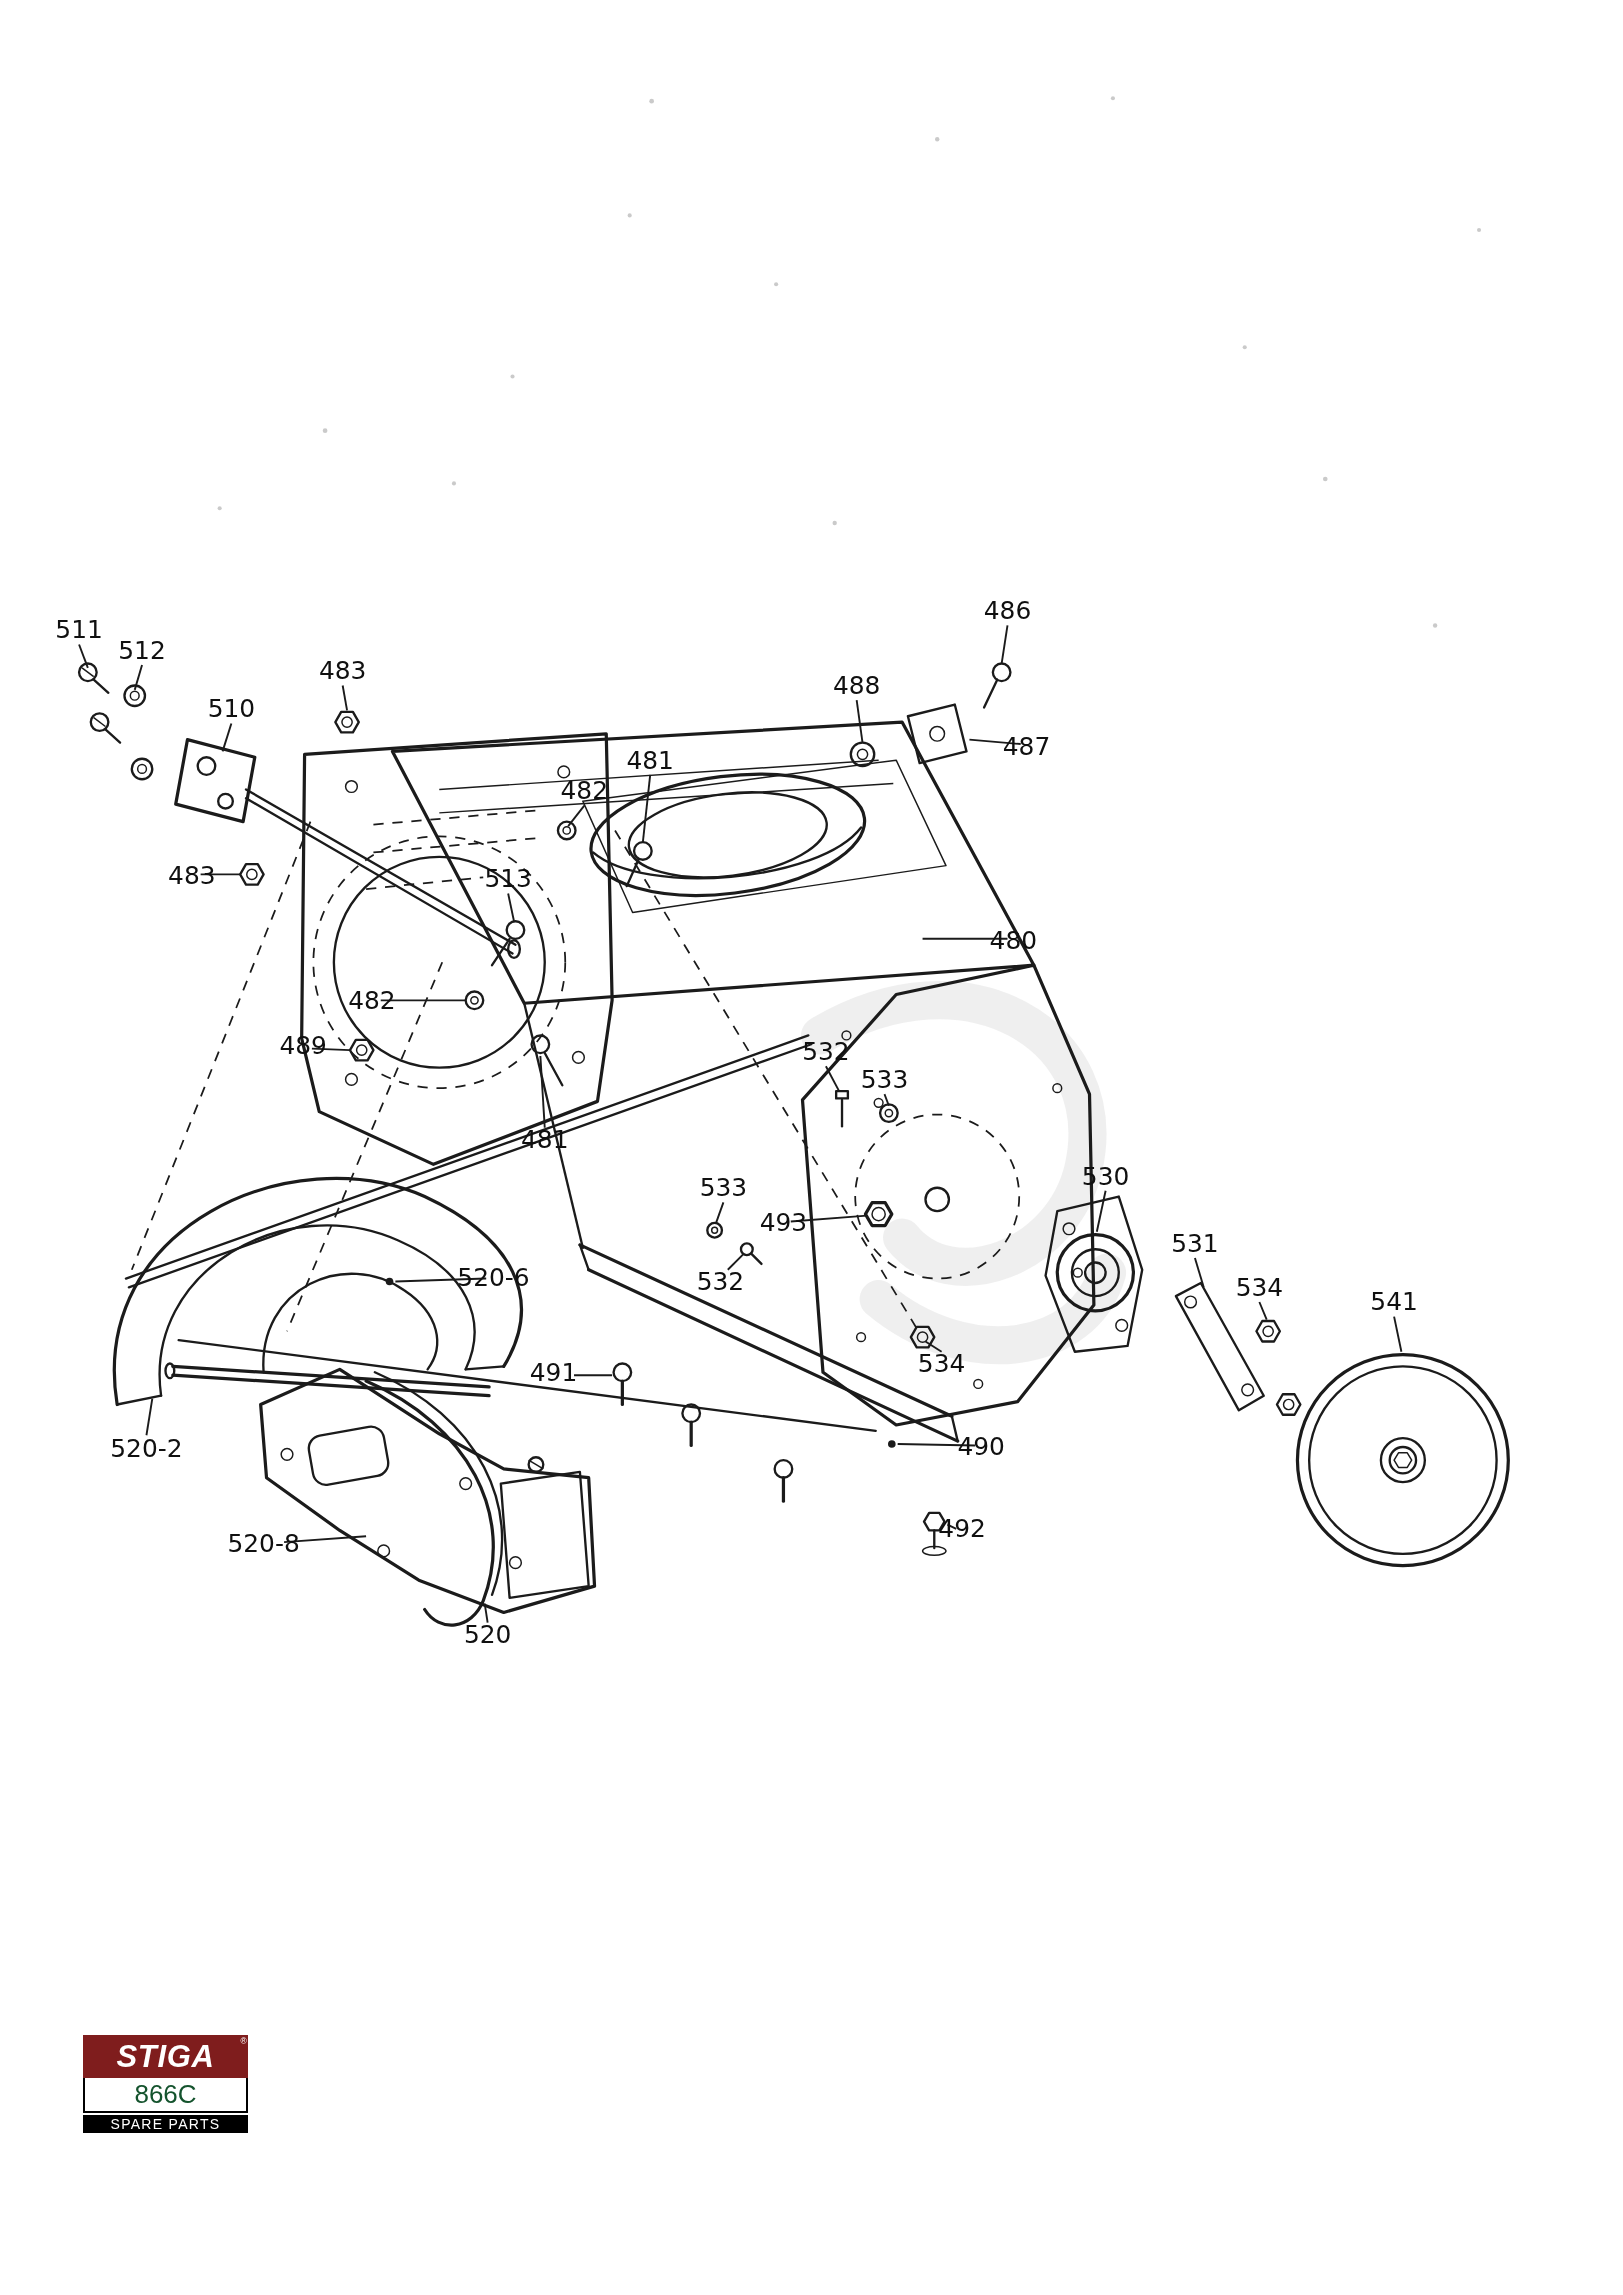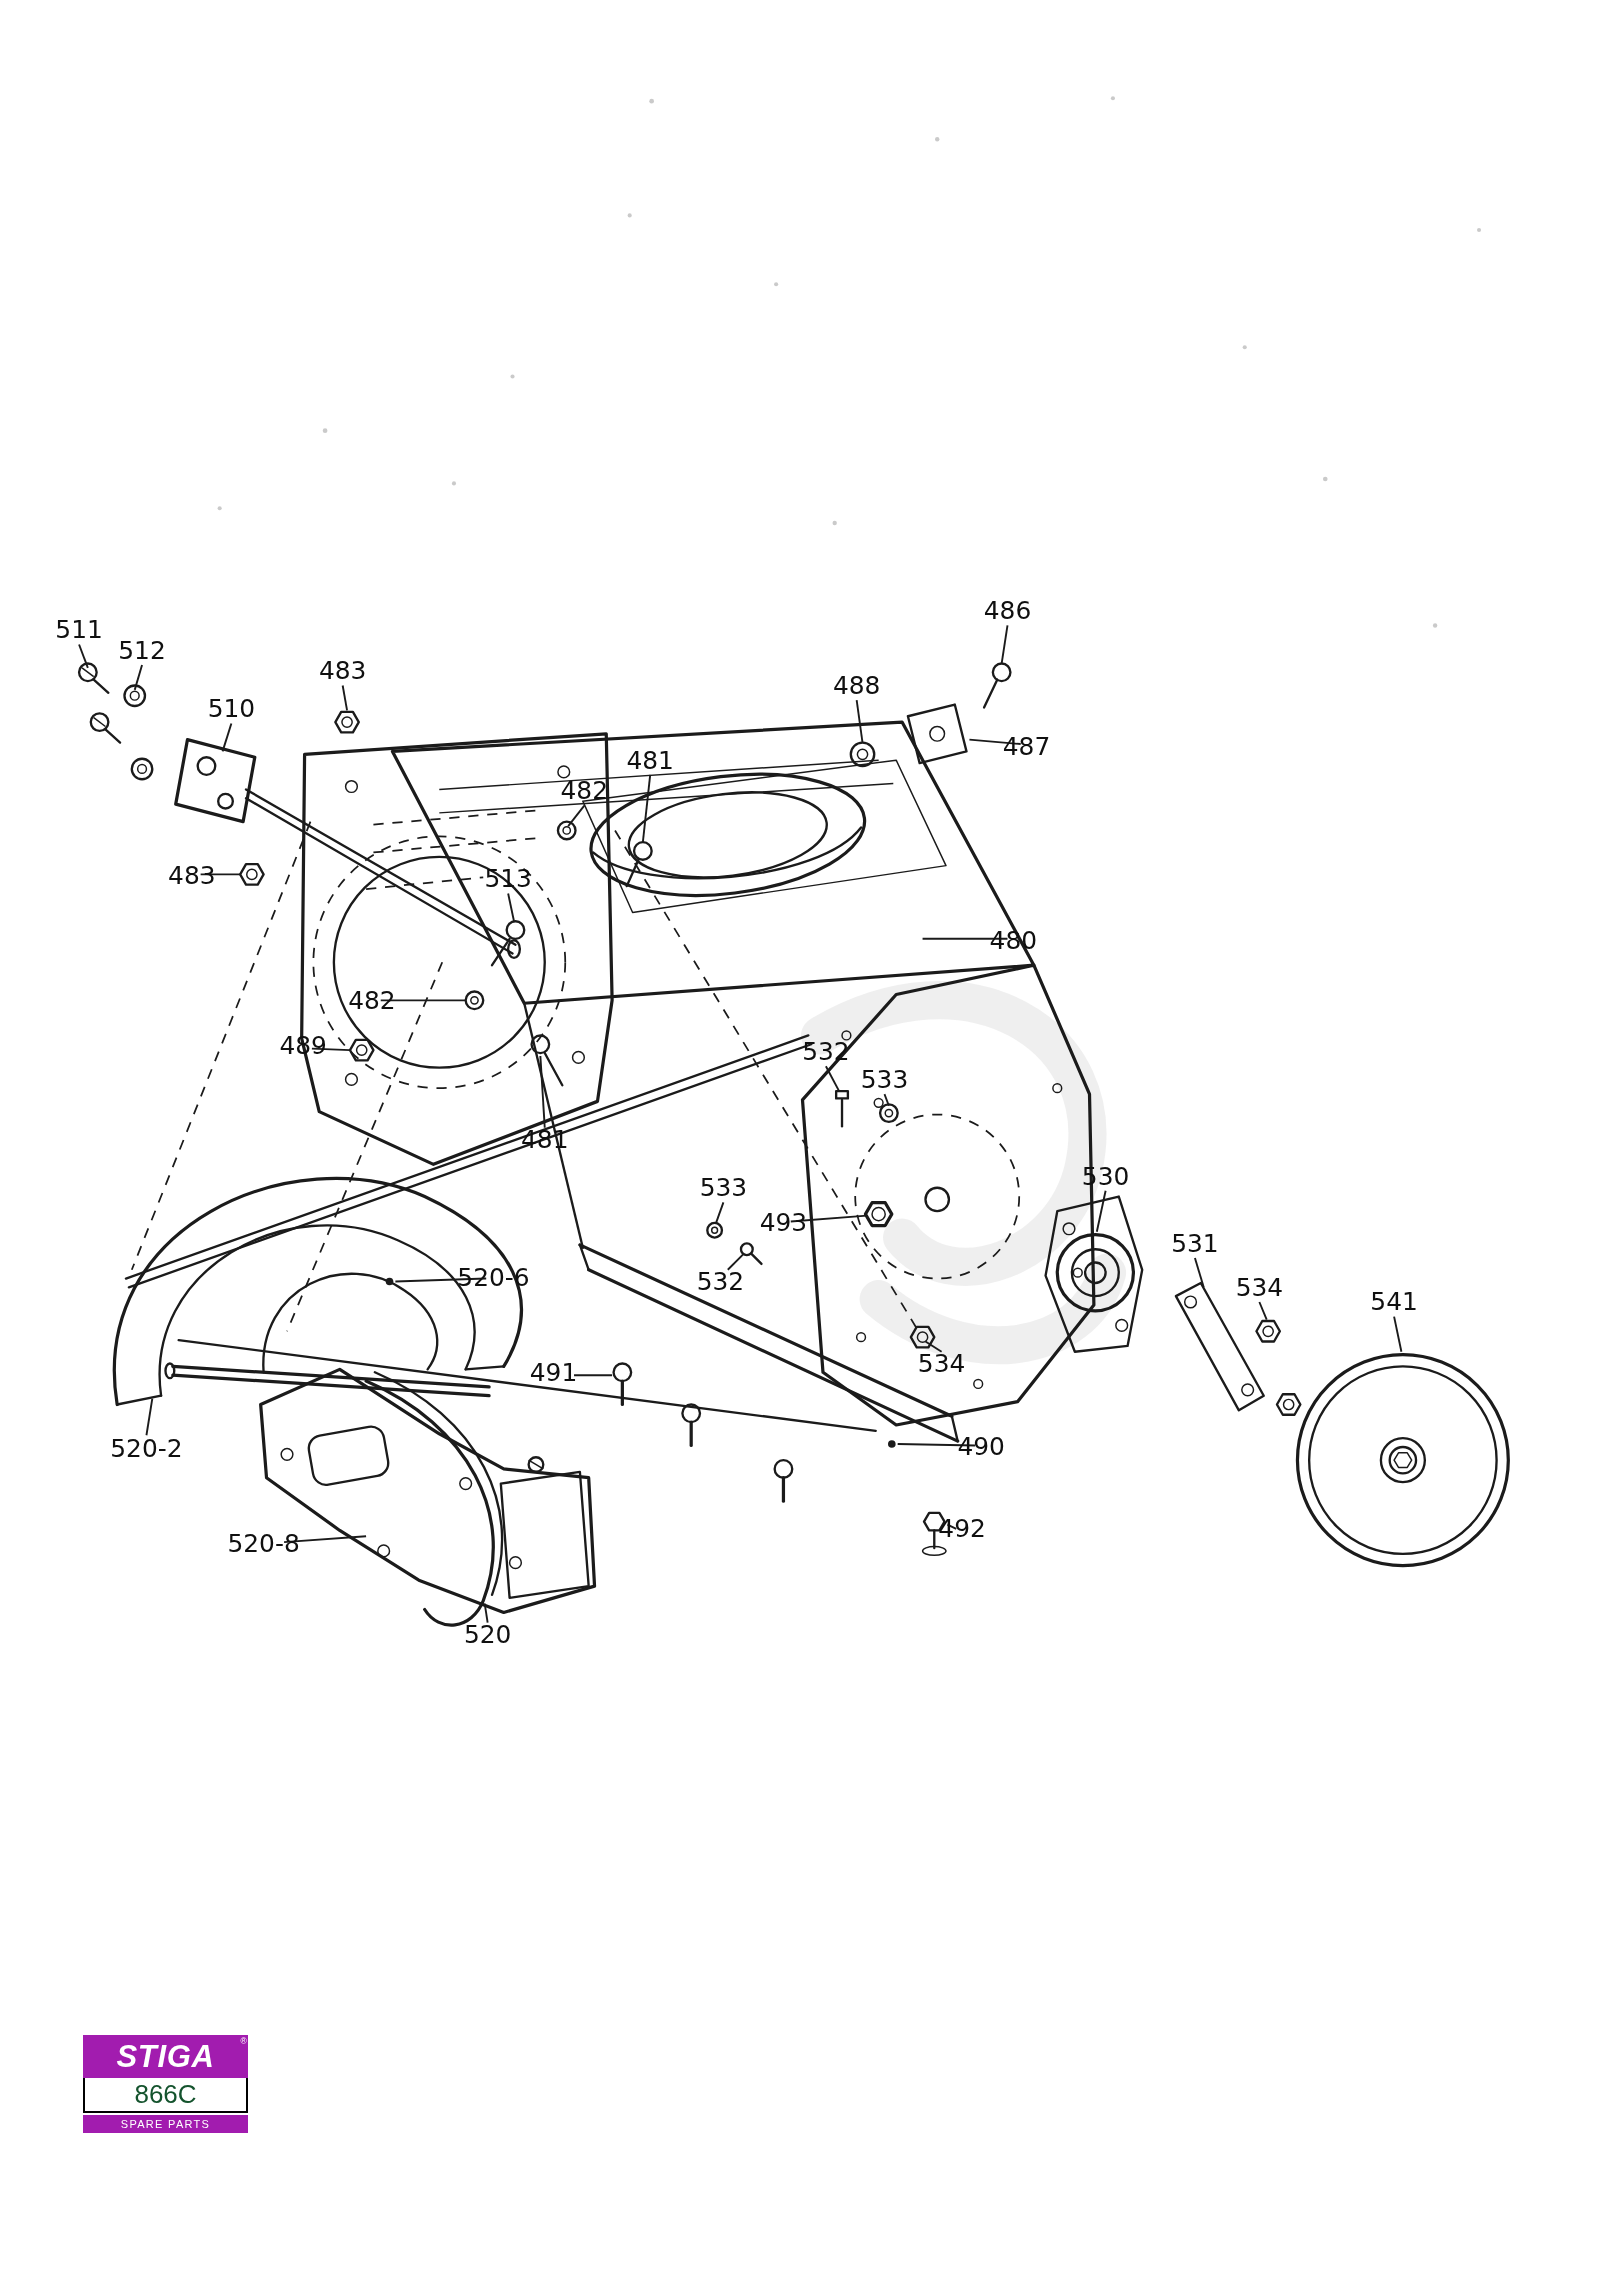--- a/index.html
+++ b/index.html
@@ -11,29 +11,29 @@
   .thin{stroke:#1b1b1b;fill:none;stroke-width:1;stroke-linejoin:round;}
   .dash{stroke:#1b1b1b;fill:none;stroke-width:1.2;stroke-dasharray:7 6;}
   .leader{stroke:#1b1b1b;stroke-width:1.3;}
   .dot{fill:#1b1b1b;}
   .part-label{font-family:"DejaVu Sans",sans-serif;font-size:17px;fill:#101010;
               text-anchor:middle;dominant-baseline:middle;}
   .wm{stroke:#e2e2e2;fill:none;stroke-width:26;opacity:.55;stroke-linecap:round;}
   .speck{fill:#8a8a8a;opacity:.45;}
   
   #logo{position:absolute;left:83px;top:2035px;width:165px;}
-  #logo .brand{background:#a21caf;color:#fff;height:43px;display:flex;align-items:center;
+  #logo .brand{background:#7f1d1d;color:#fff;height:43px;display:flex;align-items:center;
                justify-content:center;position:relative;}
   #logo .brand .name{font-style:italic;font-weight:bold;font-size:31px;letter-spacing:0.7px;}
   #logo .brand .reg{position:absolute;right:1.3px;top:1.3px;font-size:8.5px;}
   #logo .model{border:2.6px solid #000;border-top:none;height:33px;display:flex;
                align-items:center;justify-content:center;font-size:26px;color:#14532d;
                font-family:"Liberation Sans",sans-serif;}
-  #logo .caption{background:#a21caf;color:#fff;height:17.7px;margin-top:2px;display:flex;
-               align-items:center;justify-content:center;font-size:11px;letter-spacing:1.3px;}
+  #logo .caption{background:#000000;color:#fff;height:17.7px;margin-top:2px;display:flex;
+               align-items:center;justify-content:center;font-size:14px;letter-spacing:1.3px;}
 </style>
 </head>
 <body>
 
 <div id="page">
 
   <svg id="diagram-svg" width="1624" height="2295" viewBox="0 0 1109 1553" xmlns="http://www.w3.org/2000/svg">
 
     <g>
       <path class="wm" d="M560,700 C660,640 760,700 740,790 C726,852 650,880 616,838"></path>

